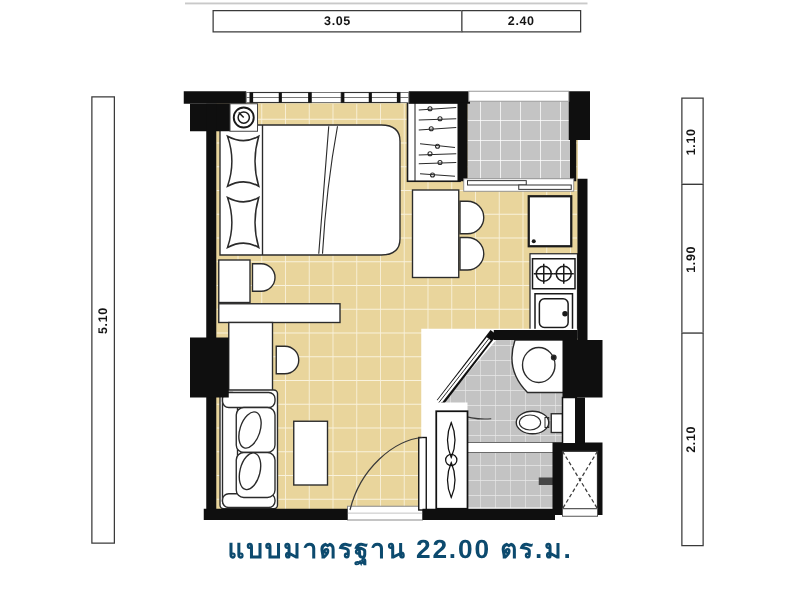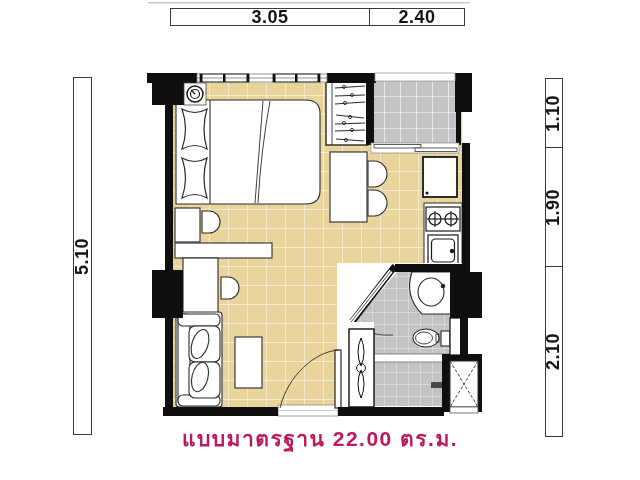--- a/index.html
+++ b/index.html
@@ -1,24 +1,24 @@
 <!DOCTYPE html>
 <html><head>
 <meta charset="utf-8">
 <style>
   html,body{margin:0;padding:0;background:#ffffff;}
   #stage{position:relative;width:640px;height:480px;background:#fff;overflow:hidden;
          font-family:"Liberation Sans","DejaVu Sans",sans-serif;}
   #plan-svg{position:absolute;left:0;top:0;}
   .dimbox{position:absolute;background:#fff;border:1px solid #3a3a3a;box-sizing:border-box;
           display:flex;align-items:center;justify-content:center;
-          font-size:18px;font-weight:bold;color:#141414;letter-spacing:.5px;}
+          font-size:10px;font-weight:bold;color:#141414;letter-spacing:.5px;}
   .dimbox.vert span{transform:rotate(-90deg);white-space:nowrap;}
   #caption{position:absolute;left:0;right:0;top:422px;text-align:center;
-           font-size:21px;font-weight:bold;color:#be185d;letter-spacing:1.5px;}
+           font-size:21px;font-weight:bold;color:#0c4a6e;letter-spacing:1.5px;}
 </style>
 </head>
 <body>
 
 <div id="stage">
 
   <svg id="plan-svg" width="640" height="480" viewBox="0 0 640 480">
     <defs>
       <pattern id="tanTiles" width="19" height="19" patternUnits="userSpaceOnUse">
         <rect width="19" height="19" fill="#e9d59c"></rect>

